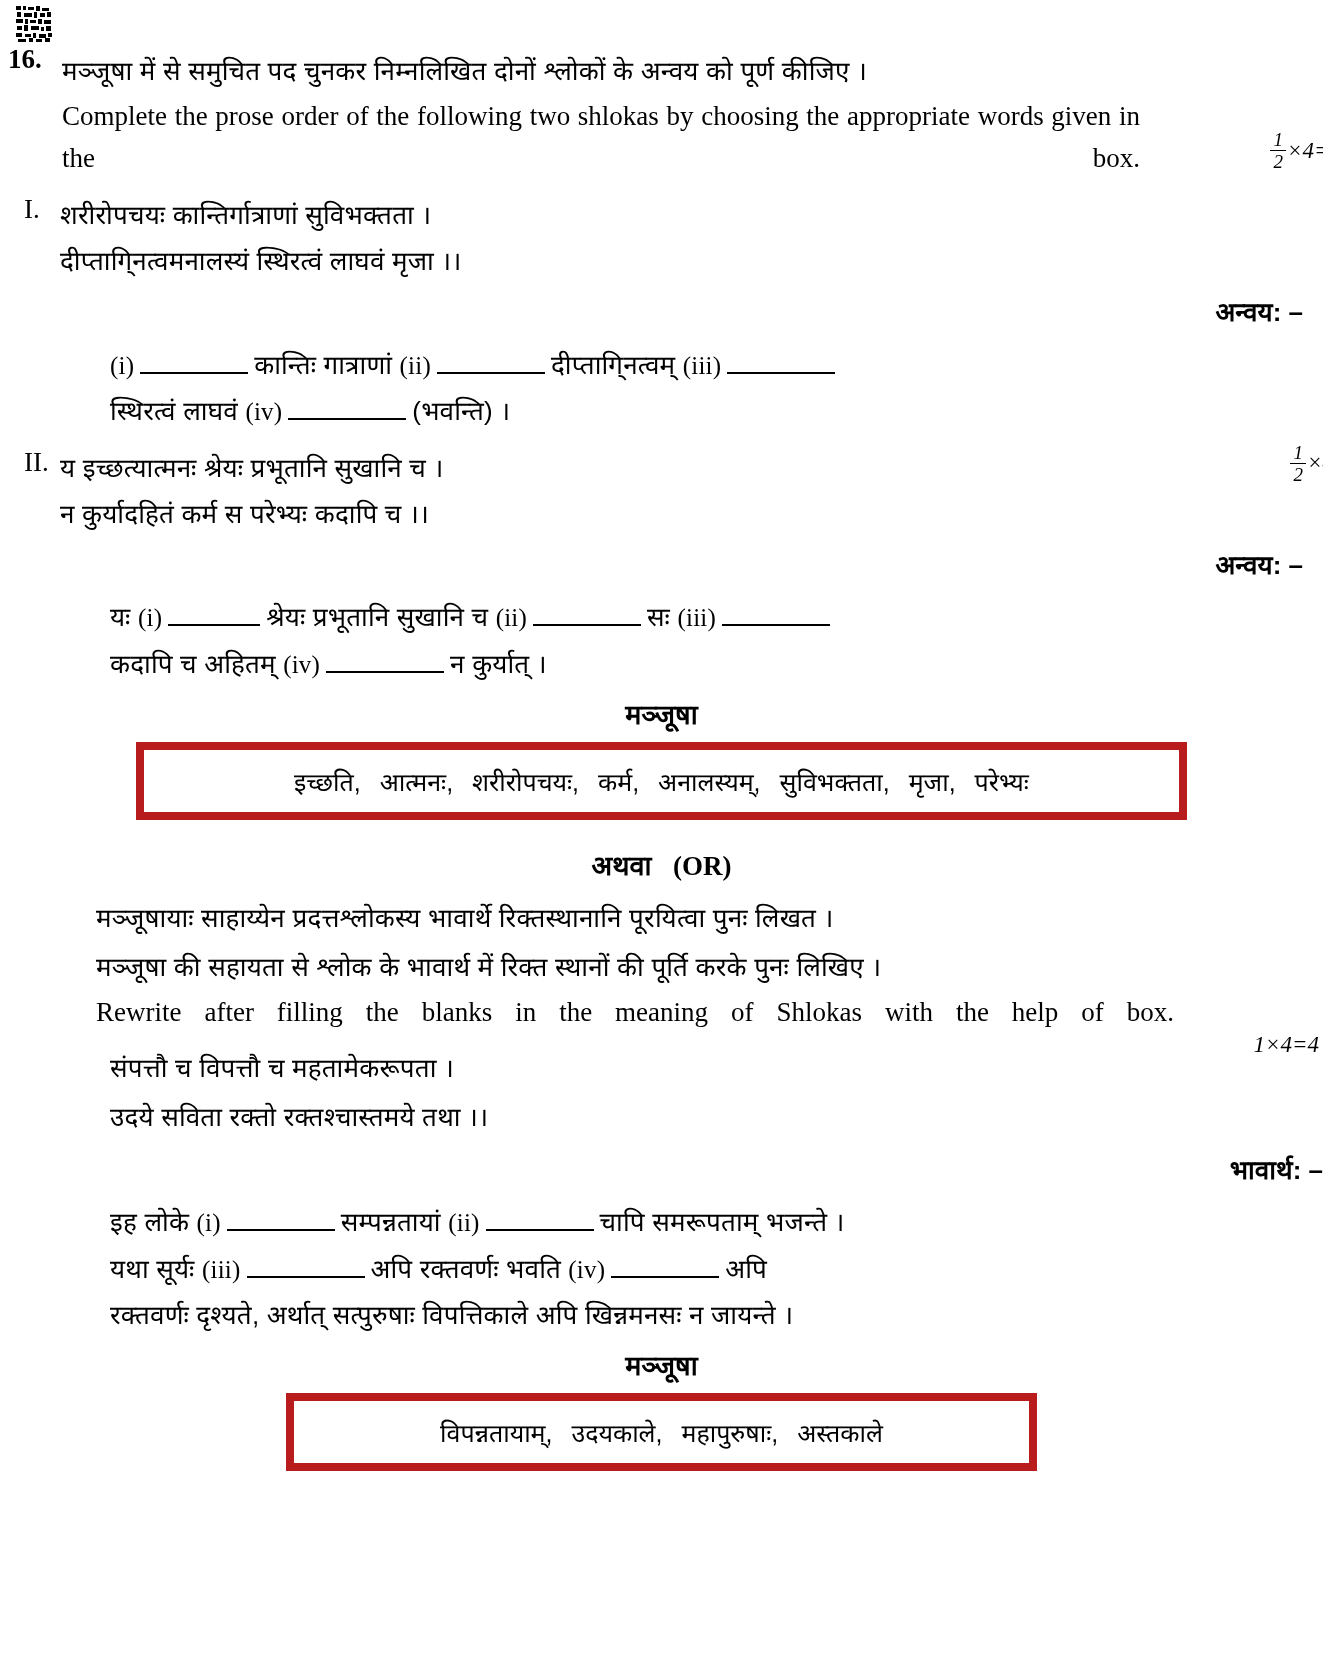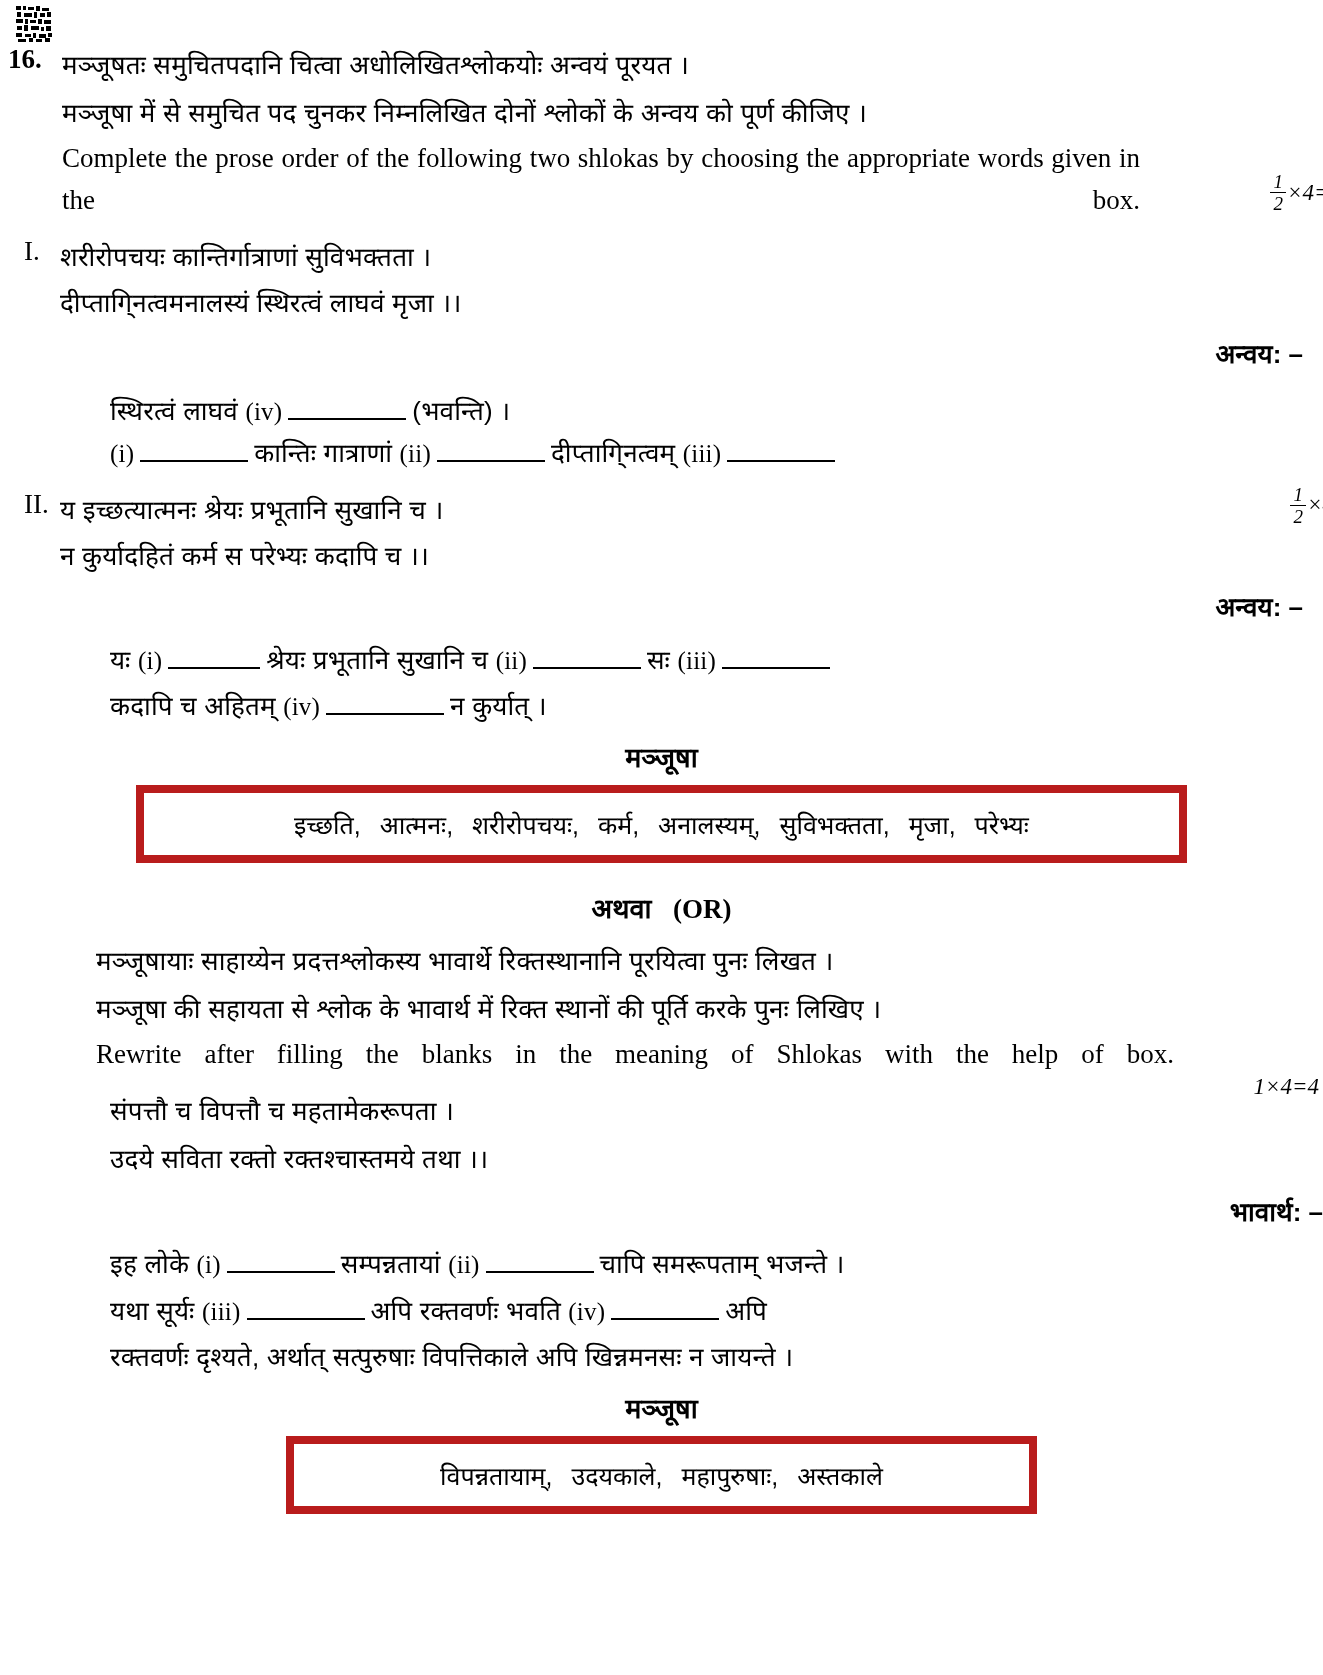--- a/index.html
+++ b/index.html
@@ -203,21 +203,20 @@
       <rect x="22" y="35" width="6" height="3" fill="#000"></rect>
       <rect x="31" y="34" width="5" height="4" fill="#000"></rect>
     </svg>
   </div>
 
   <div class="content" style="top:44px;">
 
     <div class="row">
       <div class="qnum">16.</div>
       <div class="qbody">
-        <div class="dev">मञ्जूषतः समुचितपदानि चित्वा अधोलिखितश्लोकयोः अन्वयं पूरयत ।</div>
         <div class="dev" style="margin-top:6px;">मञ्जूषा में से समुचित पद चुनकर निम्नलिखित दोनों श्लोकों के अन्वय को पूर्ण कीजिए ।</div>
         <div style="position:relative;margin-top:4px;">
           <div class="eng eng-just" style="width:1078px;">Complete the prose order of the following two shlokas by choosing the appropriate words given in the box.</div>
           <div class="marks" style="position:absolute; right:-38px; top:34px;">
             <span class="frac">
               <span class="num">1</span>
               <span class="den">2</span>
             </span>
             <span>×4=2</span>
           </div>
@@ -232,28 +231,28 @@
       <div class="qbody">
         <div class="dev">शरीरोपचयः कान्तिर्गात्राणां सुविभक्तता ।</div>
         <div class="dev" style="margin-top:4px;">दीप्तागि्नत्वमनालस्यं स्थिरत्वं लाघवं मृजा ।।</div>
         <div class="dev-b" style="margin-top:10px;">अन्वय: –</div>
       </div>
     </div>
 
     <div class="spacer-10"></div>
 
     <div class="indent2">
-      <div class="dev" style="margin-top:4px;">
-        <span>स्थिरत्वं लाघवं</span>
-        <span class="rn">(iv)</span><span class="blank b-lg"></span><span>(भवन्ति) ।</span>
-      </div>
       <div class="dev">
         <span class="rn">(i)</span><span class="blank b-md"></span><span>कान्तिः गात्राणां</span>
         <span class="rn">(ii)</span><span class="blank b-md"></span><span>दीप्तागि्नत्वम्</span>
         <span class="rn">(iii)</span><span class="blank b-md"></span>
+      </div>
+      <div class="dev" style="margin-top:4px;">
+        <span>स्थिरत्वं लाघवं</span>
+        <span class="rn">(iv)</span><span class="blank b-lg"></span><span>(भवन्ति) ।</span>
       </div>
     </div>
 
     <div class="spacer-14"></div>
 
     <div class="row">
       <div class="rnum">II.</div>
       <div class="qbody" style="position:relative;">
         <div class="dev">य इच्छत्यात्मनः श्रेयः प्रभूतानि सुखानि च ।</div>
         <div class="marks" style="position:absolute; right:-38px; top:-4px;">

